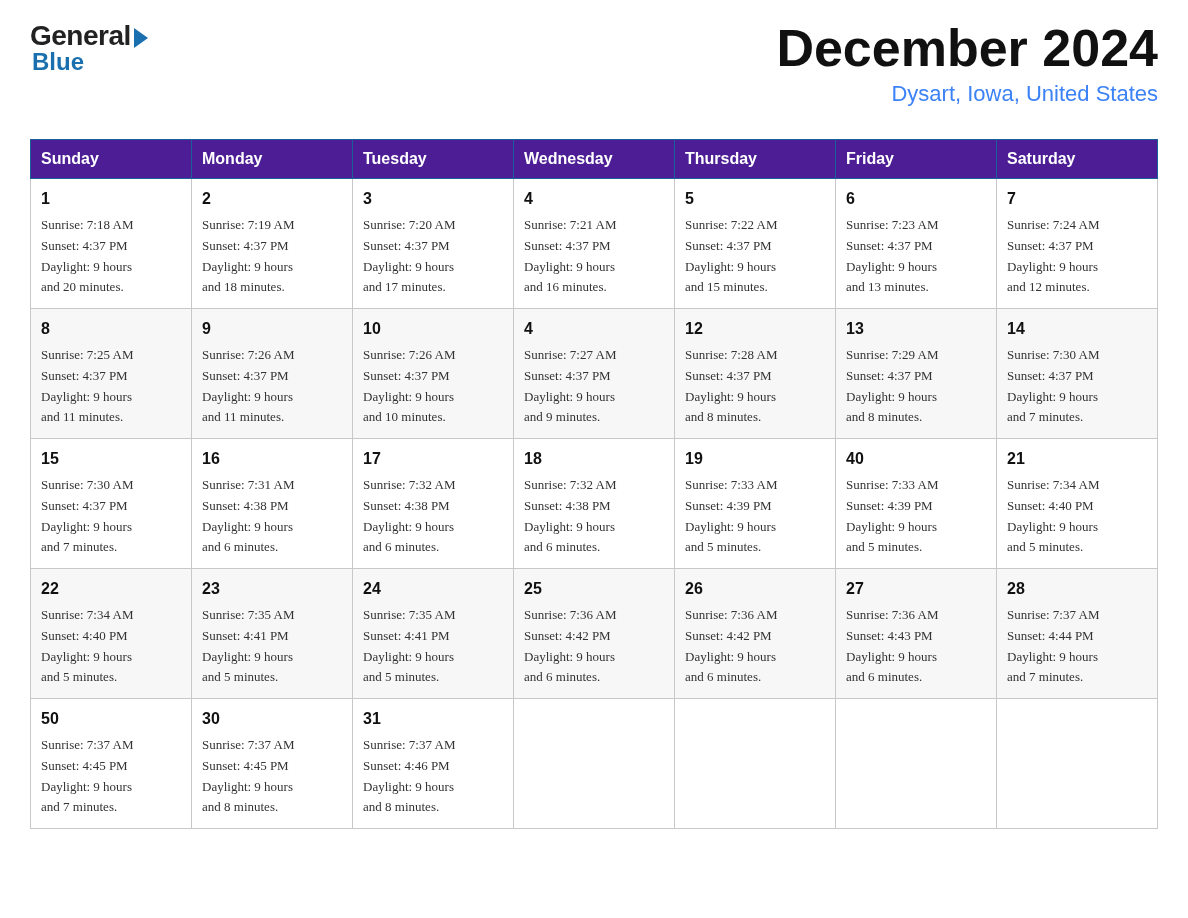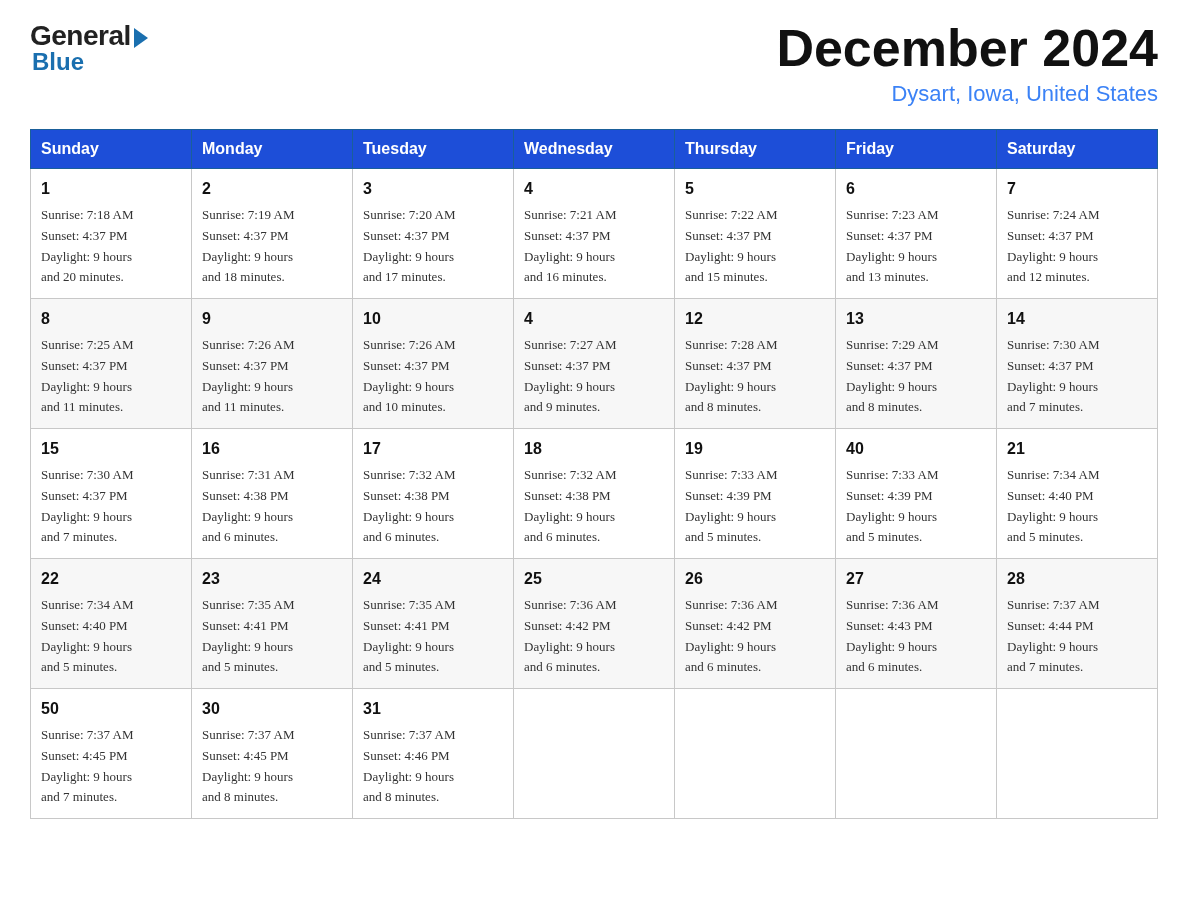--- a/index.html
+++ b/index.html
@@ -8,21 +8,21 @@
       background: #fff;
       color: #222;
       width: 1188px;
       min-height: 918px;
       padding: 20px 30px;
     }
     .header {
       display: flex;
       justify-content: space-between;
       align-items: flex-start;
-      margin-bottom: 22px;
+      margin-bottom: 32px;
     }
     .logo {
       display: flex;
       flex-direction: column;
       align-items: flex-start;
     }
     .logo-top {
       display: flex;
       align-items: center;
     }
@@ -62,21 +62,21 @@
       font-weight: 400;
       color: #3b82f6;
       margin-top: 4px;
     }
     table {
       width: 100%;
       border-collapse: collapse;
       table-layout: fixed;
     }
     thead tr th {
-      background-color: #1d4ed8;
+      background-color: #4c1d95;
       color: #fff;
       font-size: 16px;
       font-weight: 600;
       padding: 10px 10px;
       text-align: left;
       border: 1px solid #1a5f9a;
     }
     tbody tr td {
       vertical-align: top;
       padding: 8px 10px 10px 10px;

